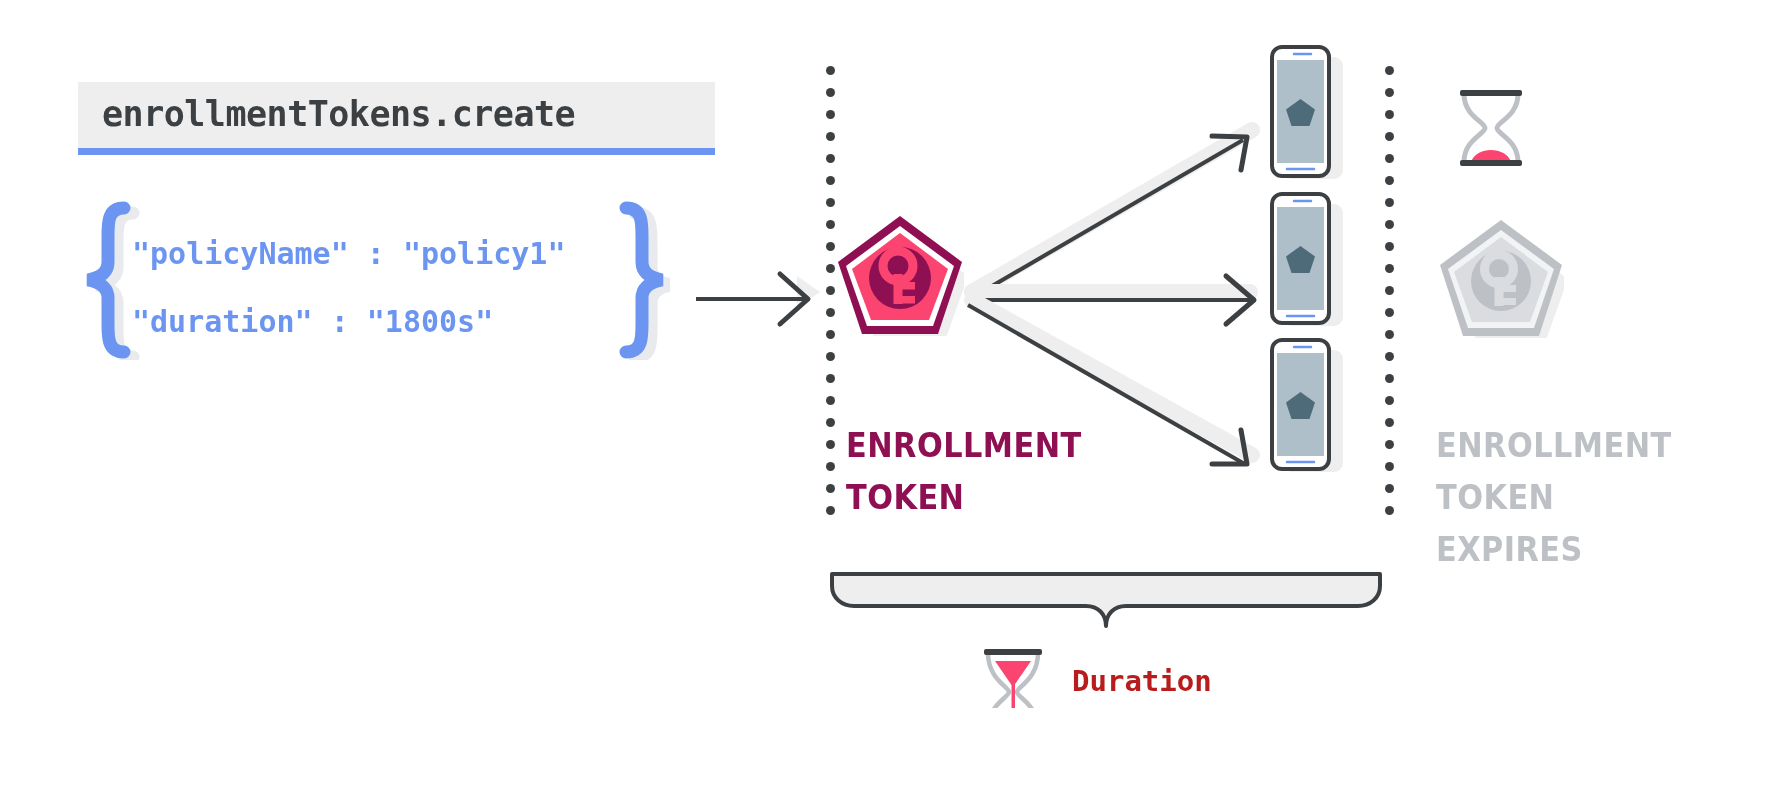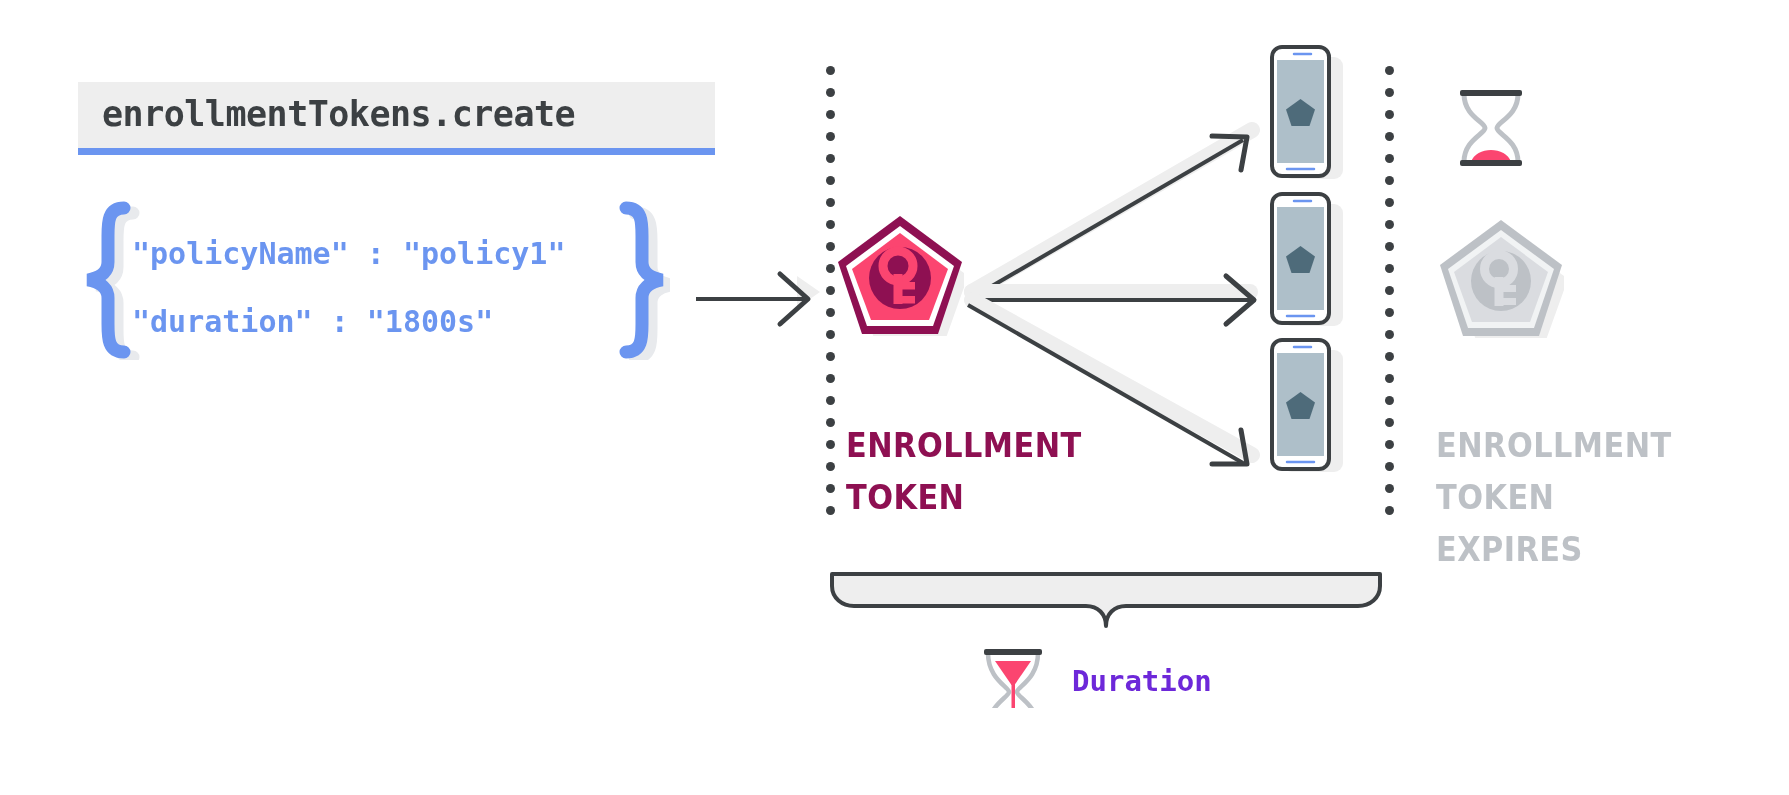--- a/index.html
+++ b/index.html
@@ -177,21 +177,21 @@
     width: 70px;
     height: 92px;
   }
   #duration-text {
     position: absolute;
     left: 1072px;
     top: 660px;
     font-family: "DejaVu Sans Mono", "Liberation Mono", monospace;
     font-size: 29px;
     font-weight: bold;
-    color: #6d28d9;
+    color: #b91c1c;
     line-height: 42px;
     white-space: nowrap;
   }
 </style>
 </head>
 <body>
 
 <div id="canvas">
 
   <div id="api-title-block">

